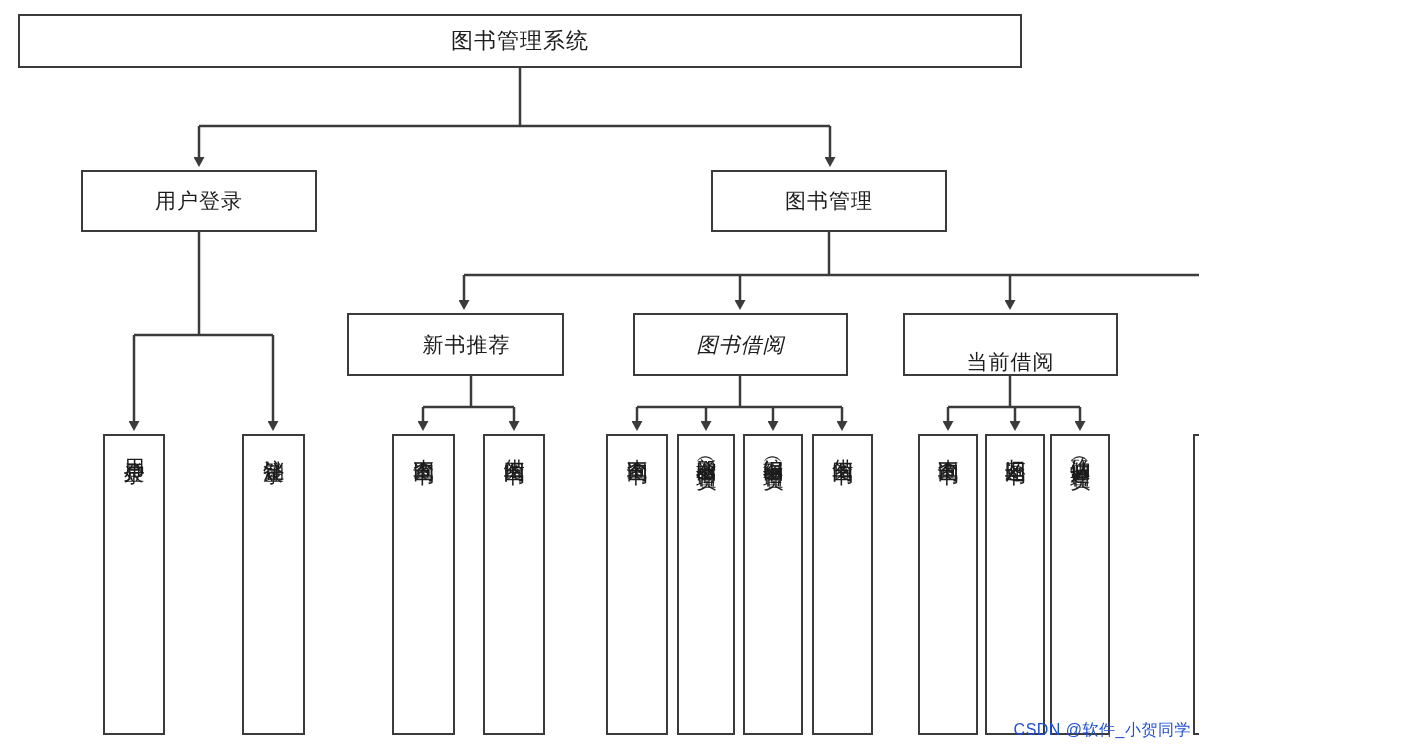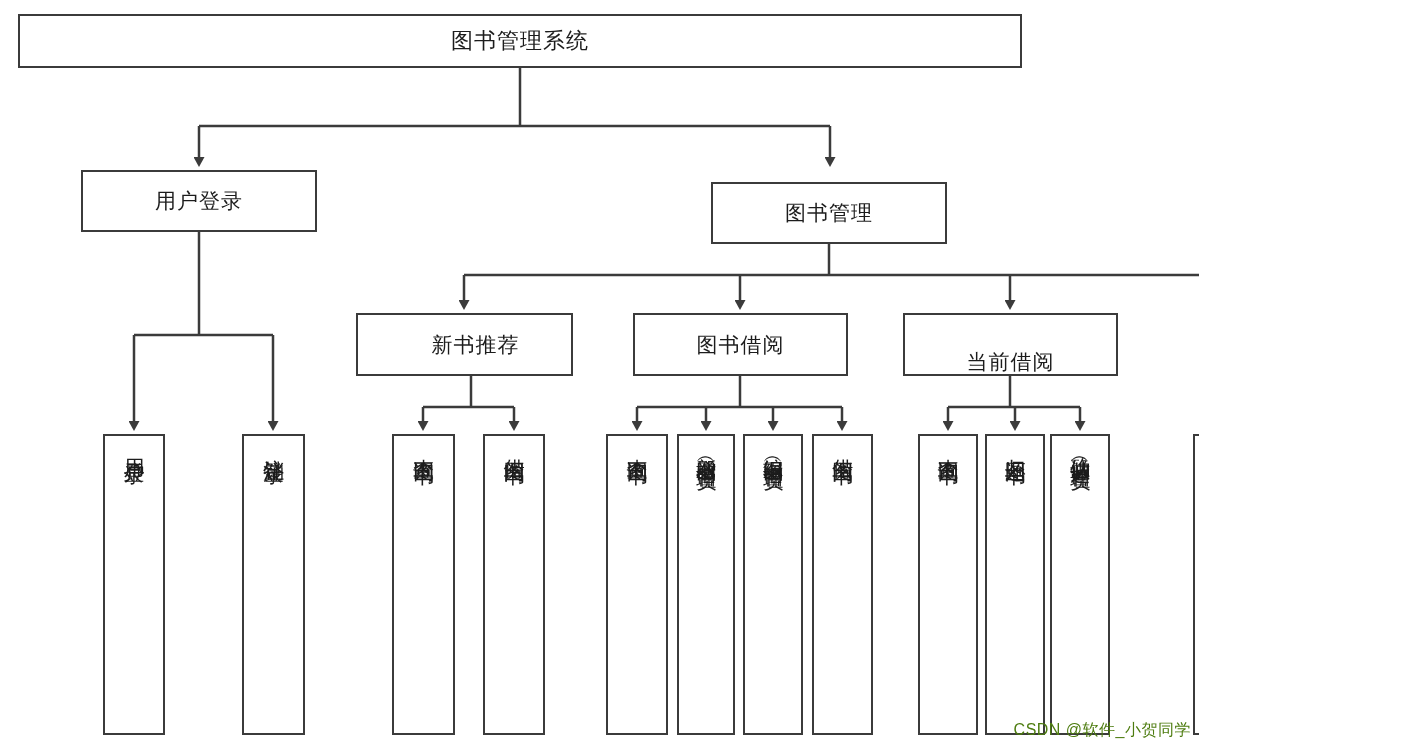--- a/index.html
+++ b/index.html
@@ -60,21 +60,21 @@
     color: #1c1c1c;
   }
   .leaf-tall .vtext {
     font-size: 20px;
   }
   .watermark {
     position: absolute;
     right: 8px;
     bottom: 6px;
     font-size: 16px;
-    color: #4d7c0f;
+    color: #1d4ed8;
     letter-spacing: 0.5px;
     z-index: 3;
     white-space: nowrap;
   }
 </style>
 </head>
 <body>
 
 <div id="canvas">
 
@@ -128,28 +128,28 @@
     </g>
   </svg>
 
   <div class="node h-node root" style="left:18px; top:14px; width:1004px; height:54px;">
     <span>图书管理系统</span>
   </div>
 
   <div class="node h-node" style="left:81px; top:170px; width:236px; height:62px;">
     <span>用户登录</span>
   </div>
-  <div class="node h-node" style="left:711px; top:182px; width:236px; height:62px;">
+  <div class="node h-node" style="left:711px; top:170px; width:236px; height:62px;">
     <span>图书管理</span>
   </div>
 
-  <div class="node h-node" style="left:356px; top:313px; width:217px; height:63px;padding-left:22px;">
+  <div class="node h-node" style="left:347px; top:313px; width:217px; height:63px;padding-left:22px;">
     <span>新书推荐</span>
   </div>
-  <div class="node h-node" style="left:633px; top:313px; width:215px; height:63px;">
+  <div class="node h-node" style="left:633px; top:313px; width:215px; height:63px;font-style:italic;">
     <span>图书借阅</span>
   </div>
   <div class="node h-node" style="left:903px; top:313px; width:215px; height:63px;align-items:flex-end;">
     <span>当前借阅</span>
   </div>
 
   <div class="node leaf" style="left:103px; top:434px; width:62px; height:301px;">
     <span class="vtext">用户登录</span>
   </div>
   <div class="node leaf" style="left:242px; top:434px; width:63px; height:301px;">

